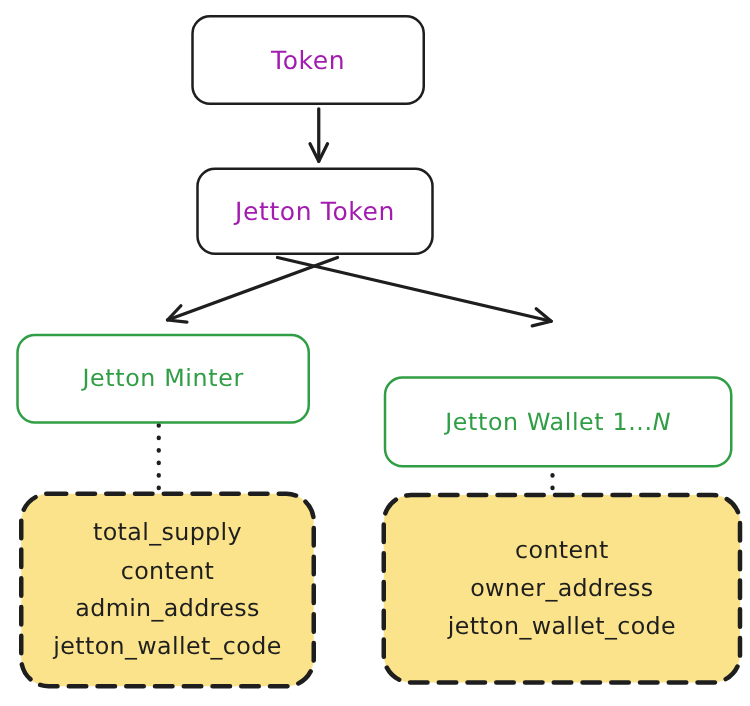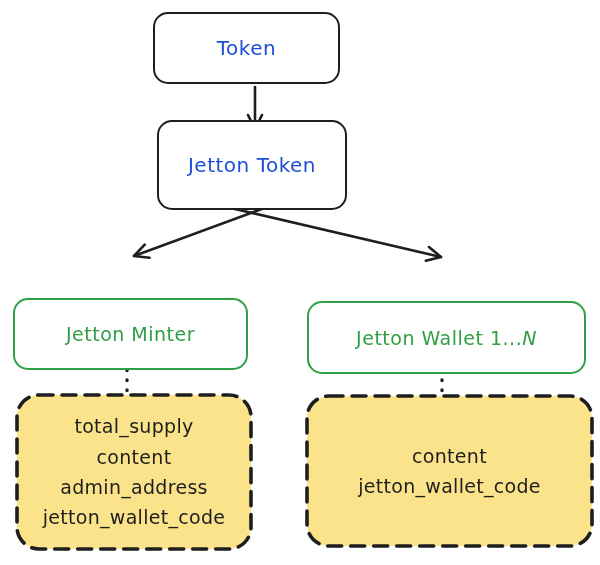--- a/index.html
+++ b/index.html
@@ -23,21 +23,21 @@
   }
   .node {
     position: absolute;
     z-index: 1;
     background: #ffffff;
     border: 2.5px solid #1e1e1e;
     border-radius: 15px;
     display: flex;
     align-items: center;
     justify-content: center;
-    color: #1d4ed8;
+    color: #a21caf;
     font-size: 20px;
     letter-spacing: 0.5px;
     box-sizing: border-box;
     white-space: nowrap;
   }
   .node.green {
     border-color: #2f9e44;
     color: #2f9e44;
     font-size: 19px;
   }
@@ -54,22 +54,22 @@
     justify-content: center;
     text-align: center;
     color: #1e1e1e;
     font-size: 19px;
     line-height: 1.6;
     letter-spacing: 0.3px;
     box-sizing: border-box;
   }
   .fields span { display: block; white-space: nowrap; }
   #node-token        { left: 153px; top: 12px;  width: 187px; height: 72px; }
-  #node-jetton-token { left: 157px; top: 120px; width: 190px; height: 90px; justify-content: center; }
-  #node-minter       { left: 13px;  top: 267px; width: 235px; height: 72px; margin-top: 31px; }
+  #node-jetton-token { left: 157px; top: 134px; width: 190px; height: 70px; justify-content: center; }
+  #node-minter       { left: 13px;  top: 267px; width: 235px; height: 72px; }
   #node-wallet       { left: 307px; top: 265px; width: 279px; height: 73px; margin-top: 36px; }
   #fields-minter     { left: 15px;  top: 393px; width: 238px; height: 158px; }
   #fields-wallet     { left: 305px; top: 394px; width: 289px; height: 154px; }
 </style>
 </head>
 <body>
 
 <div id="canvas">
 
   <svg id="connector-layer" viewBox="0 0 600 565" xmlns="http://www.w3.org/2000/svg">
@@ -111,16 +111,17 @@
 
   <div id="fields-minter" class="fields">
     <span>total_supply</span>
     <span>content</span>
     <span>admin_address</span>
     <span>jetton_wallet_code</span>
   </div>
 
   <div id="fields-wallet" class="fields">
     <span>content</span>
+    <span>owner_address</span>
     <span>jetton_wallet_code</span>
   </div>
 
 </div>
 
 </body></html>

